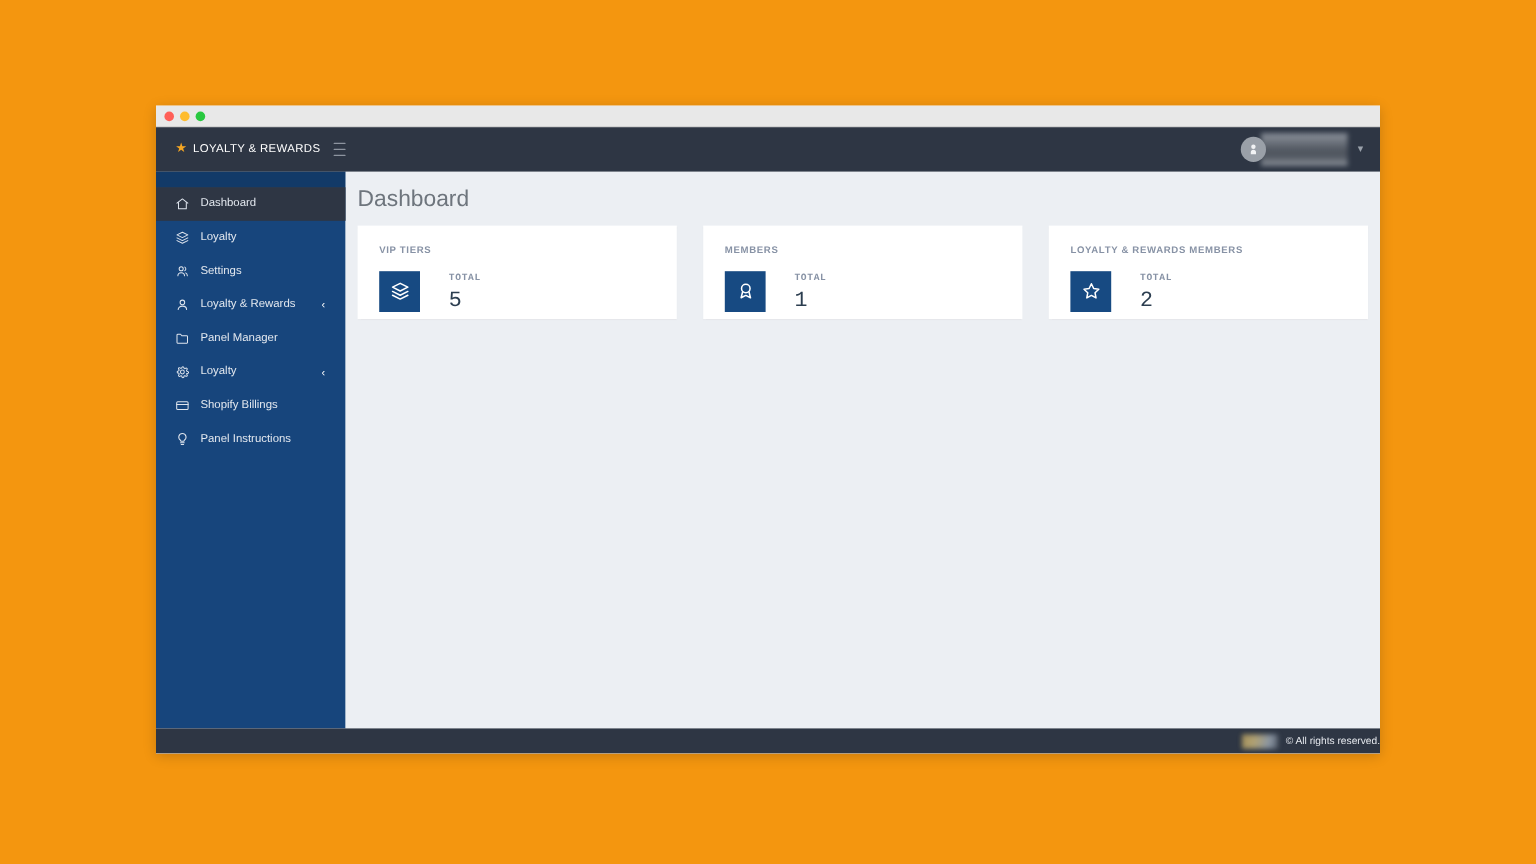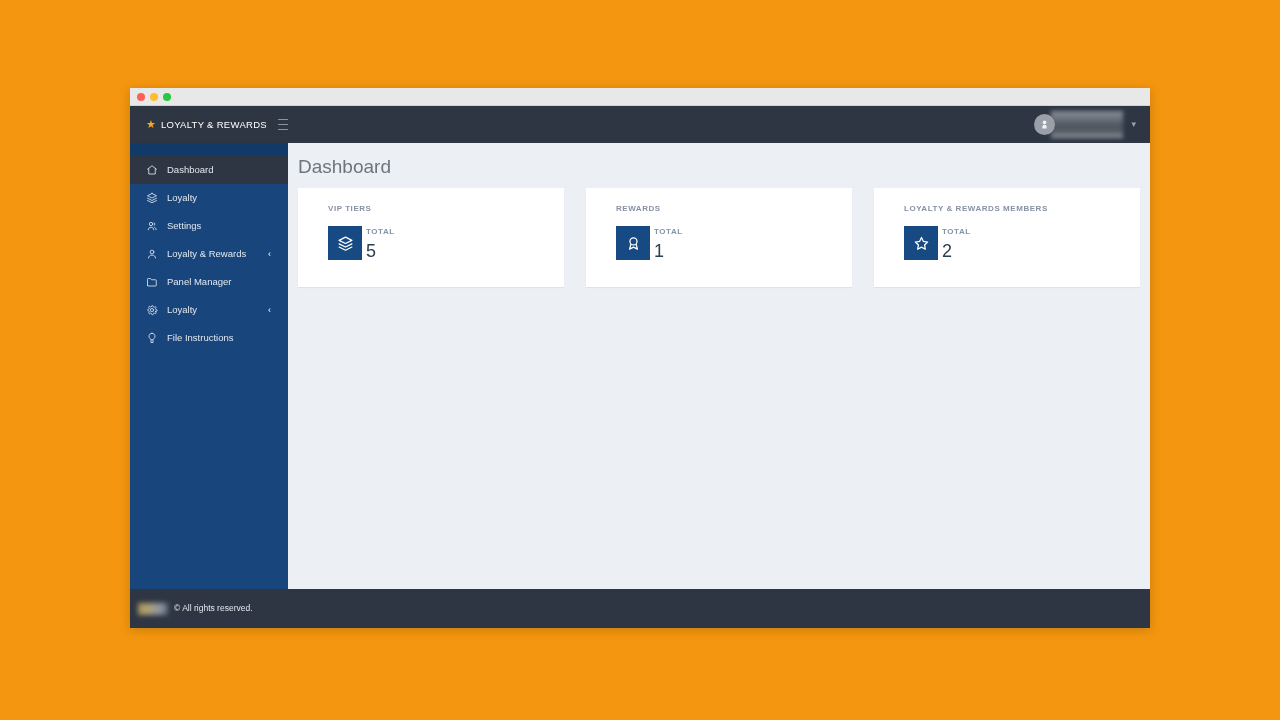--- a/index.html
+++ b/index.html
@@ -199,36 +199,37 @@
   }
   .cards-row {
     display: flex;
     gap: 22px;
     padding: 0 10px;
     flex: 0 0 auto;
   }
   .stat-card {
     flex: 1 1 0;
     background: #ffffff;
-    height: 99px;
-    padding: 17px 18px 0 30px;
+    height: 78px;
+    padding: 17px 18px 0 18px;
     box-shadow: 0 1px 1px rgba(0,0,0,0.05);
   }
   .card-label {
     font-size: 8px;
     font-weight: bold;
     letter-spacing: 0.55px;
     color: #8792a5;
     margin-bottom: 12px;
     line-height: 1;
   }
   .card-body {
     display: flex;
-    align-items: flex-end;
-    gap: 4px;
+    align-items: center;
+    gap: 24px;
+    font-family: Liberation Mono, monospace;
   }
   .card-icon-box {
     width: 34px;
     height: 34px;
     background: #174a82;
     display: flex;
     align-items: center;
     justify-content: center;
     flex: 0 0 auto;
     color: #ffffff;
@@ -246,26 +247,27 @@
     font-size: 18px;
     color: #2c3e50;
     font-weight: 400;
     line-height: 1;
     margin-top: 6px;
   }
   .content-fill { flex: 1 1 auto; }
 
   
   .app-footer {
-    height: 39px;
+    height: 21px;
     background: #2e3644;
     display: flex;
     align-items: center;
     flex: 0 0 auto;
     position: relative;
+    justify-content: flex-end;
   }
   .footer-blur {
     width: 30px;
     height: 12px;
     margin-left: 8px;
     background: linear-gradient(100deg, #b9a15f 0%, #c7b47c 35%, #9aa6b4 75%, #5a626d 100%);
     filter: blur(2.4px);
     opacity: 0.85;
   }
   .footer-text {
@@ -373,30 +375,39 @@
         <span class="nav-icon">
           <svg width="12" height="12" viewBox="0 0 24 24" fill="none" stroke="currentColor" stroke-width="1.7" stroke-linecap="round" stroke-linejoin="round">
             <circle cx="12" cy="12" r="3.2"></circle>
             <path d="M19.2 14.6a1.4 1.4 0 00.3 1.6l.1.1a1.7 1.7 0 11-2.4 2.4l-.1-.1a1.4 1.4 0 00-1.6-.3 1.4 1.4 0 00-.9 1.3v.2a1.7 1.7 0 11-3.4 0v-.1a1.4 1.4 0 00-1-1.3 1.4 1.4 0 00-1.6.3l-.1.1a1.7 1.7 0 11-2.4-2.4l.1-.1a1.4 1.4 0 00.3-1.6 1.4 1.4 0 00-1.3-.9H5a1.7 1.7 0 110-3.4h.1a1.4 1.4 0 001.3-1 1.4 1.4 0 00-.3-1.6l-.1-.1a1.7 1.7 0 112.4-2.4l.1.1a1.4 1.4 0 001.6.3h.1a1.4 1.4 0 00.9-1.3V5a1.7 1.7 0 113.4 0v.1a1.4 1.4 0 00.9 1.3 1.4 1.4 0 001.6-.3l.1-.1a1.7 1.7 0 112.4 2.4l-.1.1a1.4 1.4 0 00-.3 1.6v.1a1.4 1.4 0 001.3.9h.2a1.7 1.7 0 110 3.4h-.1a1.4 1.4 0 00-1.3.9z"></path>
           </svg>
         </span>
         <span class="nav-label">Loyalty</span>
         <span class="nav-chevron">‹</span>
       </div>
 
+      <div class="nav-item">
+        <span class="nav-icon">
+          <svg width="12" height="12" viewBox="0 0 24 24" fill="none" stroke="currentColor" stroke-width="1.7" stroke-linecap="round" stroke-linejoin="round">
+            <rect x="2.5" y="5.5" width="19" height="13" rx="1.8"></rect>
+            <path d="M2.5 10h19"></path>
+          </svg>
+        </span>
+        <span class="nav-label">Shopify Billings</span>
+      </div>
 
       <div class="nav-item">
         <span class="nav-icon">
           <svg width="12" height="12" viewBox="0 0 24 24" fill="none" stroke="currentColor" stroke-width="1.7" stroke-linecap="round" stroke-linejoin="round">
             <path d="M9 18h6"></path>
               <path d="M10 21h4"></path>
             <path d="M12 2.5a6 6 0 00-3.5 10.9c.6.5 1 1.2 1 2h5c0-.8.4-1.5 1-2A6 6 0 0012 2.5z"></path>
           </svg>
         </span>
-        <span class="nav-label">File Instructions</span>
+        <span class="nav-label">Panel Instructions</span>
       </div>
 
       <div class="sidebar-fill"></div>
     </nav>
 
     <main class="content">
       <h1 class="page-title">Dashboard</h1>
 
       <div class="cards-row">
 
@@ -411,21 +422,21 @@
               </svg>
             </div>
             <div>
               <div class="card-total-label">TOTAL</div>
               <div class="card-total-value">5</div>
             </div>
           </div>
         </div>
 
         <div class="stat-card">
-          <div class="card-label">REWARDS</div>
+          <div class="card-label">MEMBERS</div>
           <div class="card-body">
             <div class="card-icon-box">
               <svg width="17" height="17" viewBox="0 0 24 24" fill="none" stroke="currentColor" stroke-width="1.8" stroke-linecap="round" stroke-linejoin="round">
                 <circle cx="12" cy="9" r="5"></circle>
                 <path d="M8.2 13.2L6.5 20l5.5-2.8L17.5 20l-1.7-6.8"></path>
               </svg>
             </div>
             <div>
               <div class="card-total-label">TOTAL</div>
               <div class="card-total-value">1</div>

